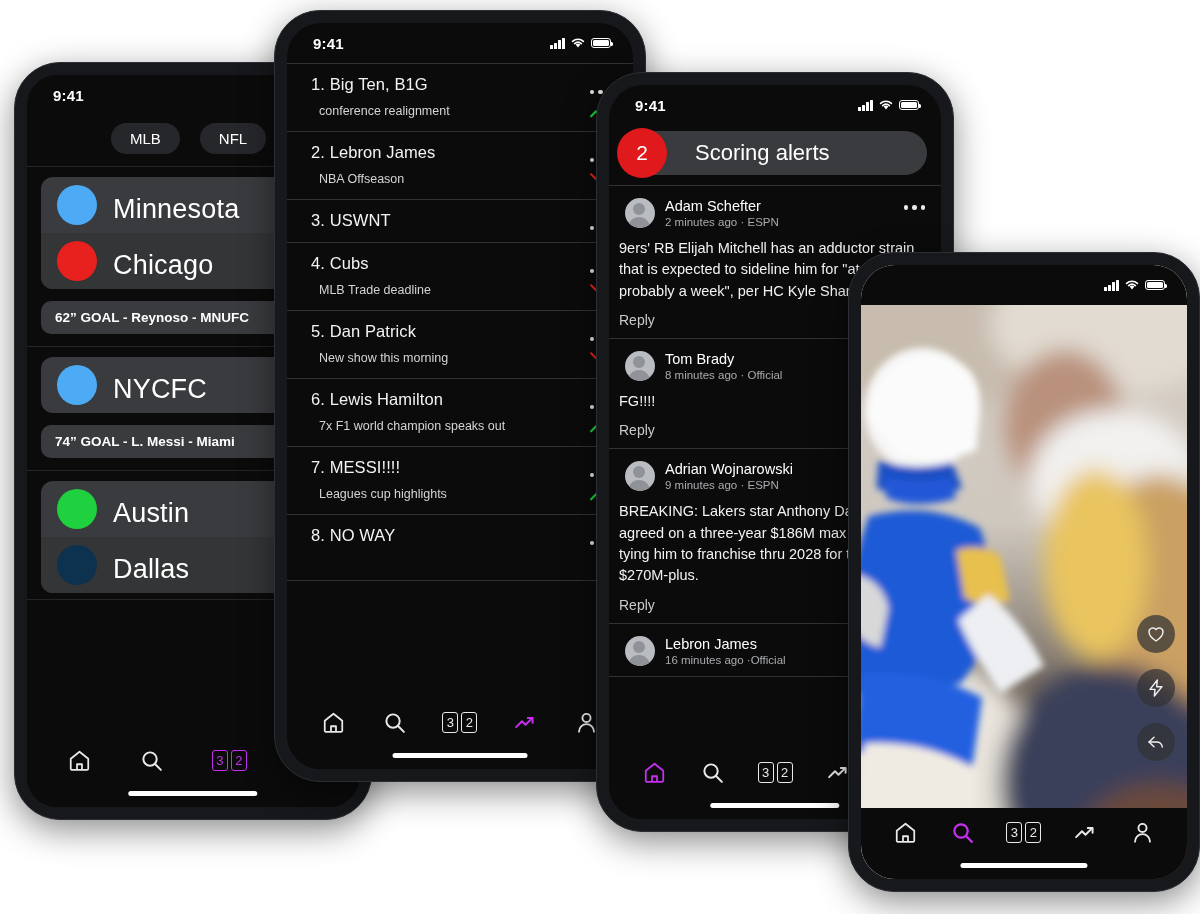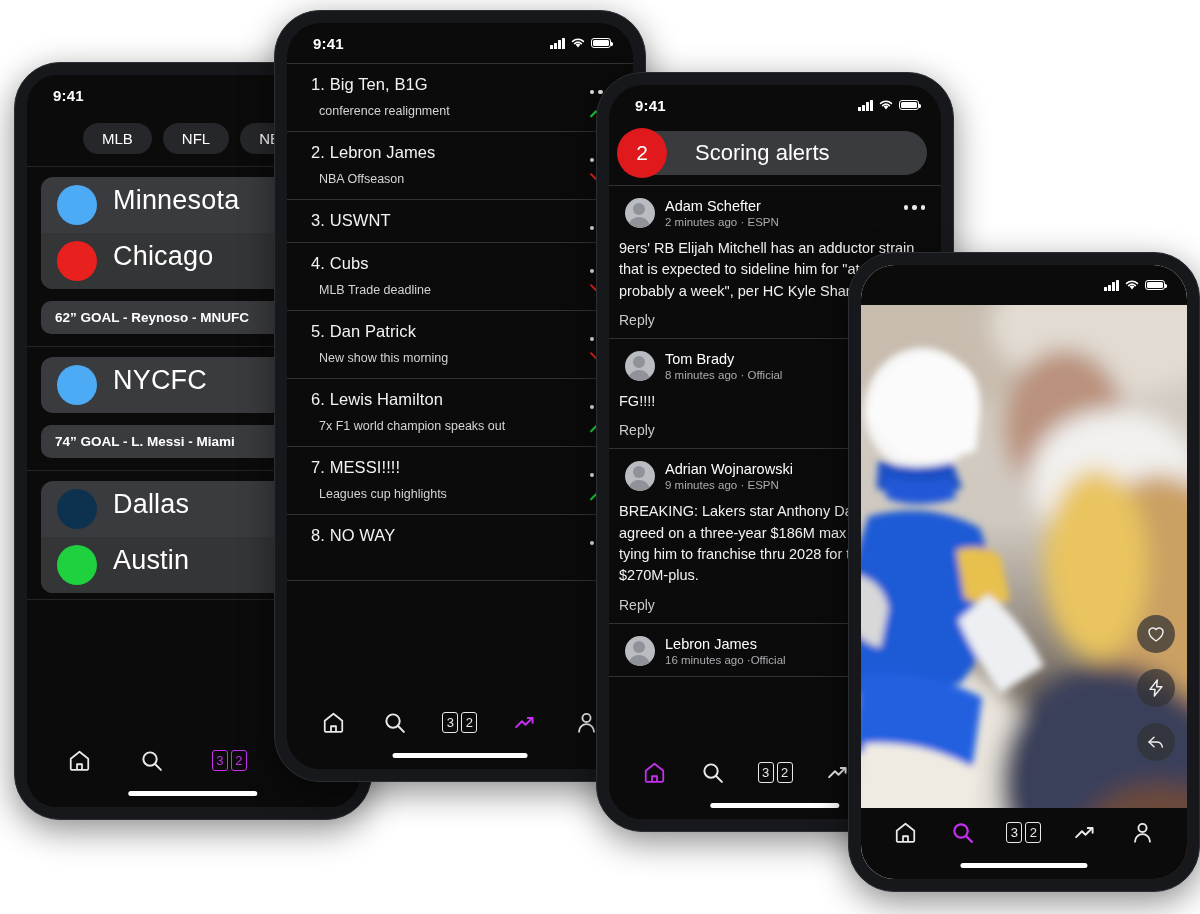--- a/index.html
+++ b/index.html
@@ -65,31 +65,31 @@
     border: 1.6px solid #e9e9ea; border-radius: 3px;
     color: #e9e9ea; font-size: 13px; font-weight: 500;
     display: flex; align-items: center; justify-content: center;
     line-height: 1;
   }
   .logo32.purple span { border-color: #c62ff0; color: #c62ff0; }
 
   
   #p1 { left: 14px; top: 62px; width: 358px; height: 758px; }
   #p1 .screen { border-radius: 30px; }
-  .chiprow { display: flex; gap: 11px; padding: 8px 0 12px 56px; }
+  .chiprow { display: flex; gap: 20px; padding: 8px 0 12px 56px; margin-left: 28px; }
   .chip {
     background: #26272a; color: #fff; border-radius: 16px;
     padding: 7px 19px; font-size: 15px; white-space: nowrap;
   }
   .scorescroll { flex: 1 1 auto; position: relative; overflow: hidden; border-top: 1px solid #232528; }
   .matchblock { padding: 10px 0 6px 0; border-bottom: 1px solid #232528; }
   .teamcard {
     margin: 0 14px; background: #3a3b3e; border-radius: 12px; overflow: hidden;
   }
-  .teamrow { display: flex; align-items: flex-start; gap: 16px; padding: 8px 16px; }
+  .teamrow { display: flex; align-items: flex-end; gap: 16px; padding: 8px 16px; }
   .teamrow + .teamrow { background: #343537; }
   .dot { width: 40px; height: 40px; border-radius: 50%; flex: 0 0 40px; }
   .tname { color: #fff; font-size: 27px; letter-spacing: .2px; white-space: nowrap; }
   .goalpill {
     margin: 12px 14px 6px 14px; background: #3a3b3e; border-radius: 10px;
     padding: 9px 14px; color: #fff; font-size: 13.5px; font-weight: 700;
     white-space: nowrap;
   }
   .scrollthumb {
     position: absolute; right: 3px; top: 64px; width: 3px; height: 120px;
@@ -208,26 +208,26 @@
               <span class="dot" style="background:#4DAAF5"></span>
               <span class="tname">NYCFC</span>
             </div>
           </div>
           <div class="goalpill">74” GOAL - L. Messi - Miami</div>
         </div>
 
         <div class="matchblock">
           <div class="teamcard">
             <div class="teamrow">
+              <span class="dot" style="background:#1FD13F"></span>
+              <span class="tname">Austin</span>
+            </div>
+            <div class="teamrow">
               <span class="dot" style="background:#0C3250"></span>
               <span class="tname">Dallas</span>
-            </div>
-            <div class="teamrow">
-              <span class="dot" style="background:#1FD13F"></span>
-              <span class="tname">Austin</span>
             </div>
           </div>
         </div>
         <div class="scrollthumb"></div>
       </div>
 
       <div class="tabbar">
         <svg class="tabico" width="25" height="25" viewBox="0 0 24 24" fill="none" stroke-width="1.7">
           <path d="M3.6 10.3 12 3.6l8.4 6.7V20a.9.9 0 0 1-.9.9h-15a.9.9 0 0 1-.9-.9Z" stroke-linejoin="round"></path>
           <path d="M9.6 20.9v-5.3h4.8v5.3" stroke-linejoin="round"></path>

